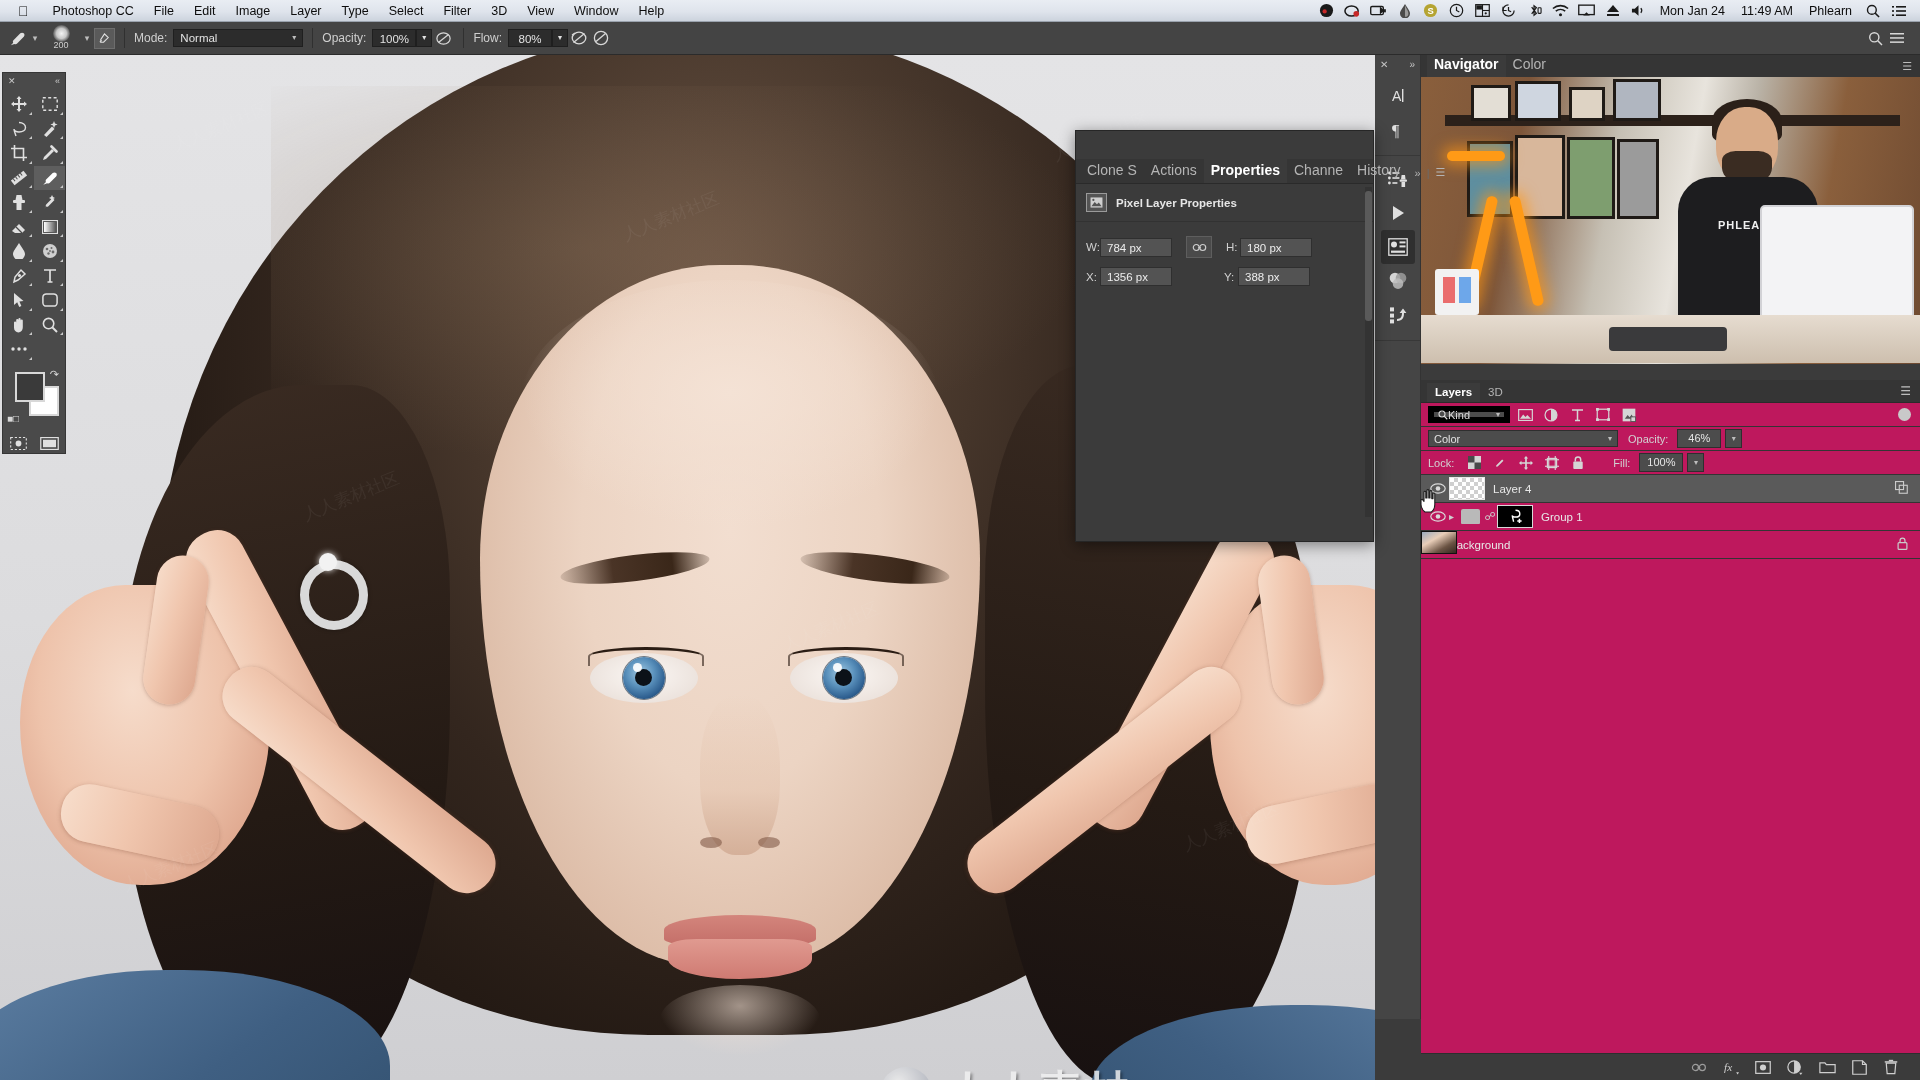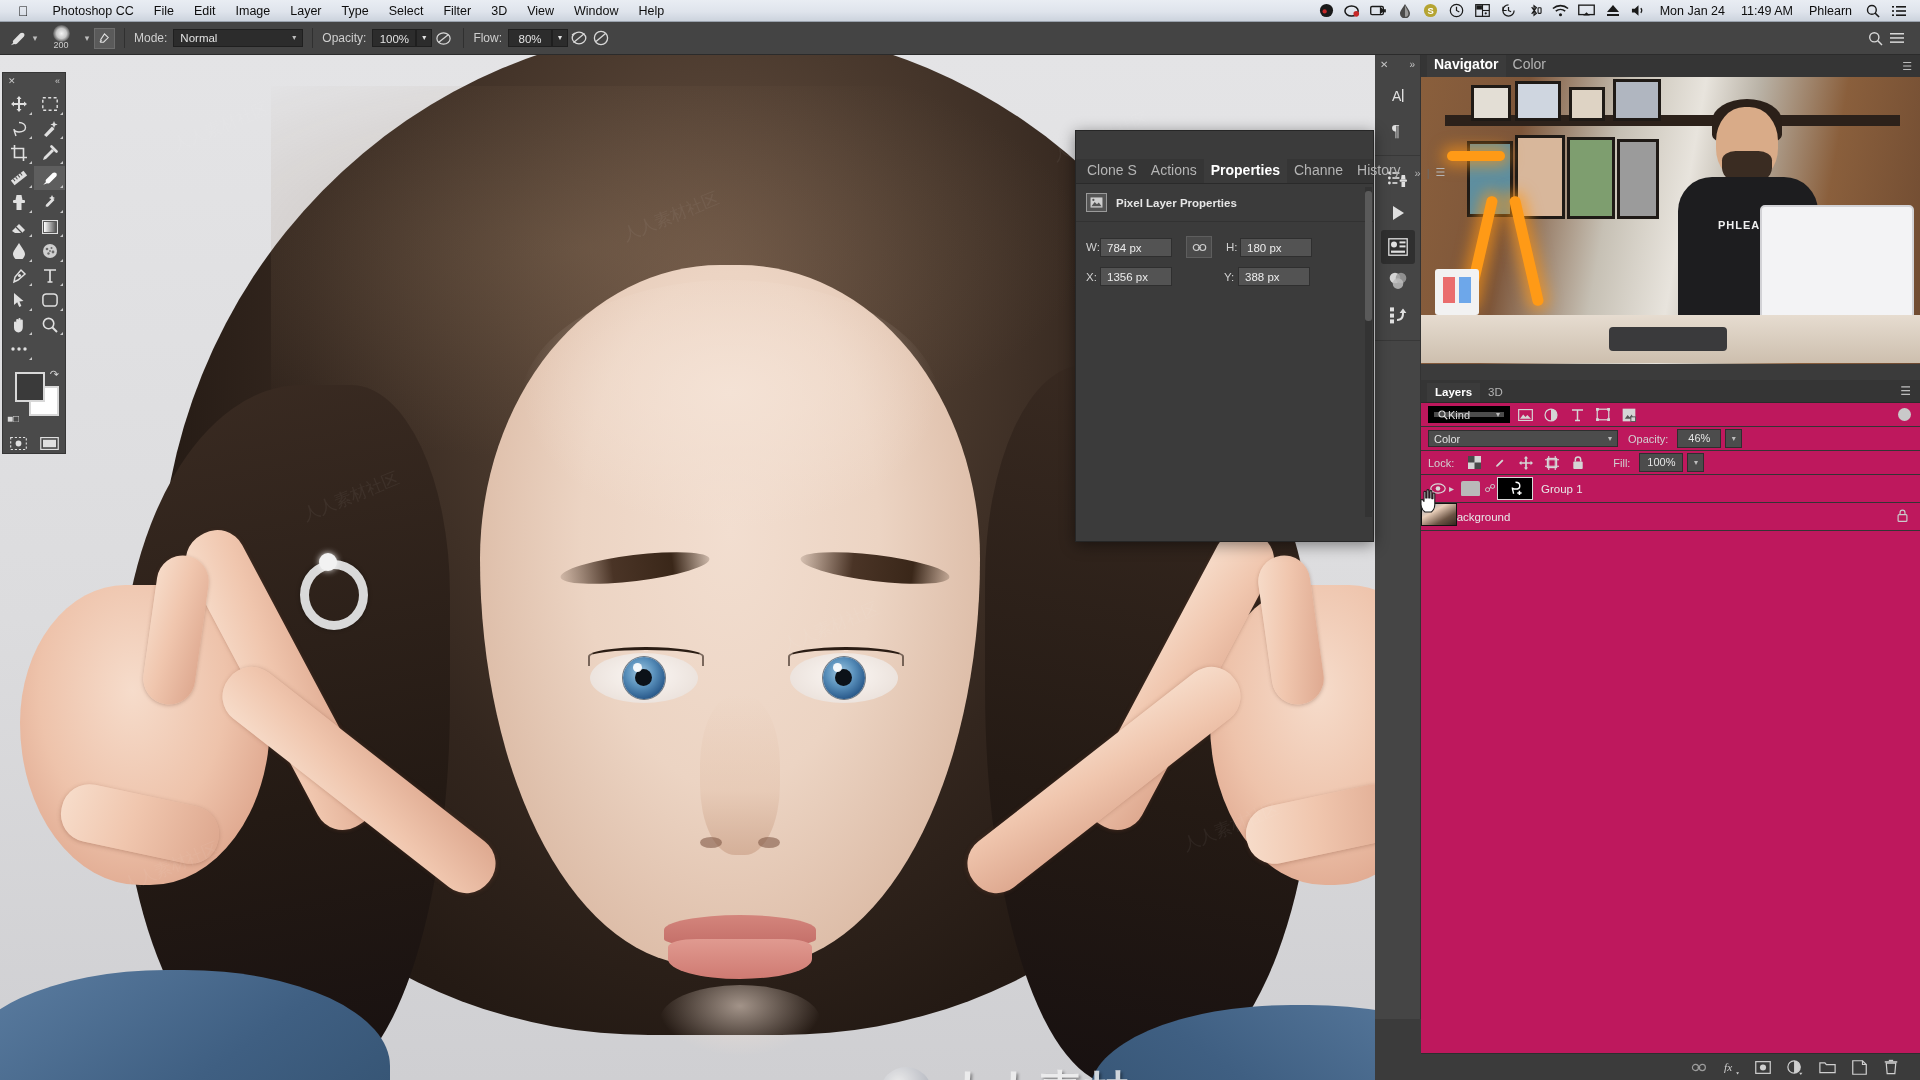--- a/index.html
+++ b/index.html
@@ -964,20 +964,36 @@
             <svg width="12" height="14" viewBox="0 0 13 15">
               <rect x="1.4" y="6" width="10.2" height="8" rx="1" fill="#d5d5d5"></rect>
               <path d="M3.6 6 L3.6 3.8 A2.9 2.9 0 0 1 9.4 3.8 L9.4 6" fill="none" stroke="#d5d5d5" stroke-width="1.6"></path>
             </svg>
           </div>
         <span class="locklbl" style="margin-left:20px;">Fill:</span>
         <div class="opacbox">100%</div>
         <div class="miniCv">▾</div>
       </div>
 
+      <div class="layerrow selected">
+        <div class="eye">
+          <svg width="16" height="11" viewBox="0 0 16 11">
+              <ellipse cx="8" cy="5.5" rx="7.2" ry="4.6" fill="none" stroke="#dadada" stroke-width="1.2"></ellipse>
+              <circle cx="8" cy="5.5" r="2.3" fill="#dadada"></circle>
+            </svg>
+        </div>
+        <div class="thumb checker"></div>
+        <span>Layer 4</span>
+        <div class="rowRight">
+          <svg width="13" height="13" viewBox="0 0 14 14">
+              <rect x="0.6" y="0.6" width="8.6" height="8.6" fill="none" stroke="#cbcbcb" stroke-width="1.2"></rect>
+              <rect x="4.6" y="4.6" width="8.6" height="8.6" fill="none" stroke="#cbcbcb" stroke-width="1.2"></rect>
+            </svg>
+        </div>
+      </div>
 
       <div class="layerrow">
         <div class="eye">
           <svg width="16" height="11" viewBox="0 0 16 11">
               <ellipse cx="8" cy="5.5" rx="7.2" ry="4.6" fill="none" stroke="#dadada" stroke-width="1.2"></ellipse>
               <circle cx="8" cy="5.5" r="2.3" fill="#dadada"></circle>
             </svg>
         </div>
         <div class="grpArrow">▸</div>
         <div class="grpFolder"></div>

